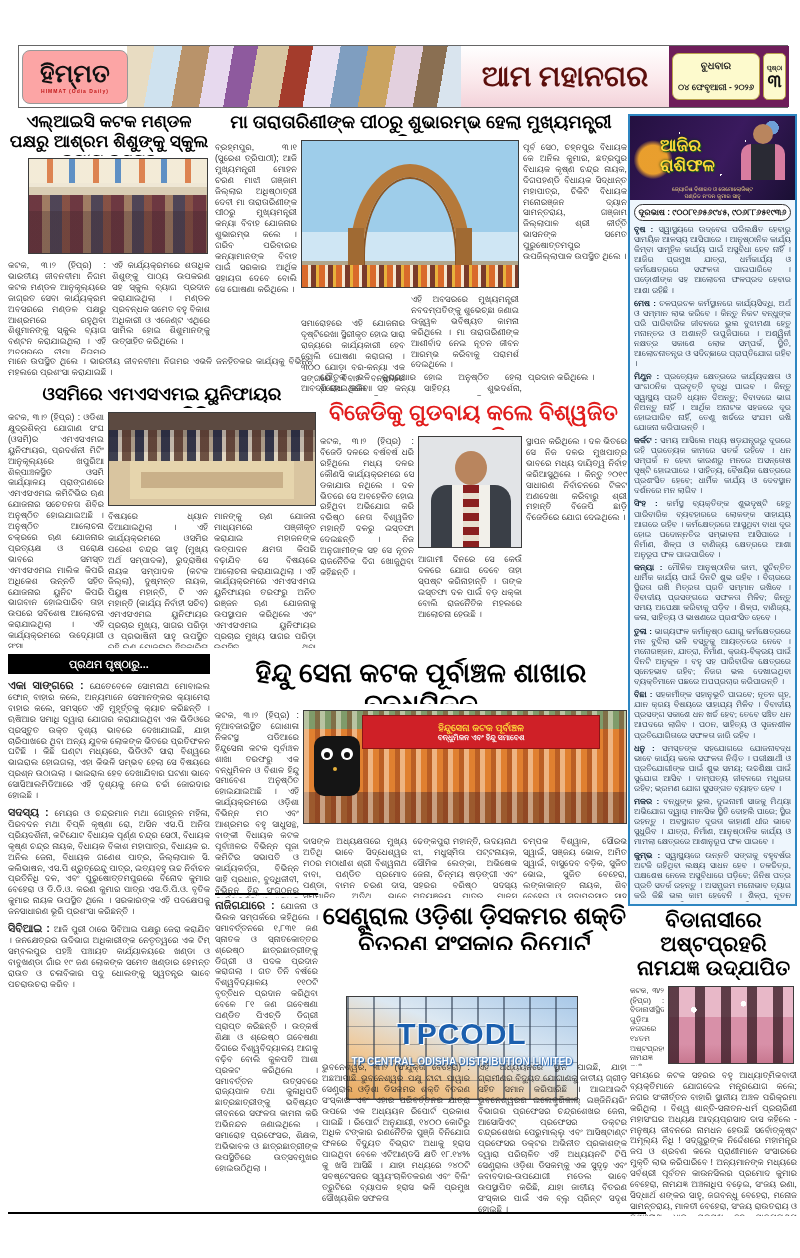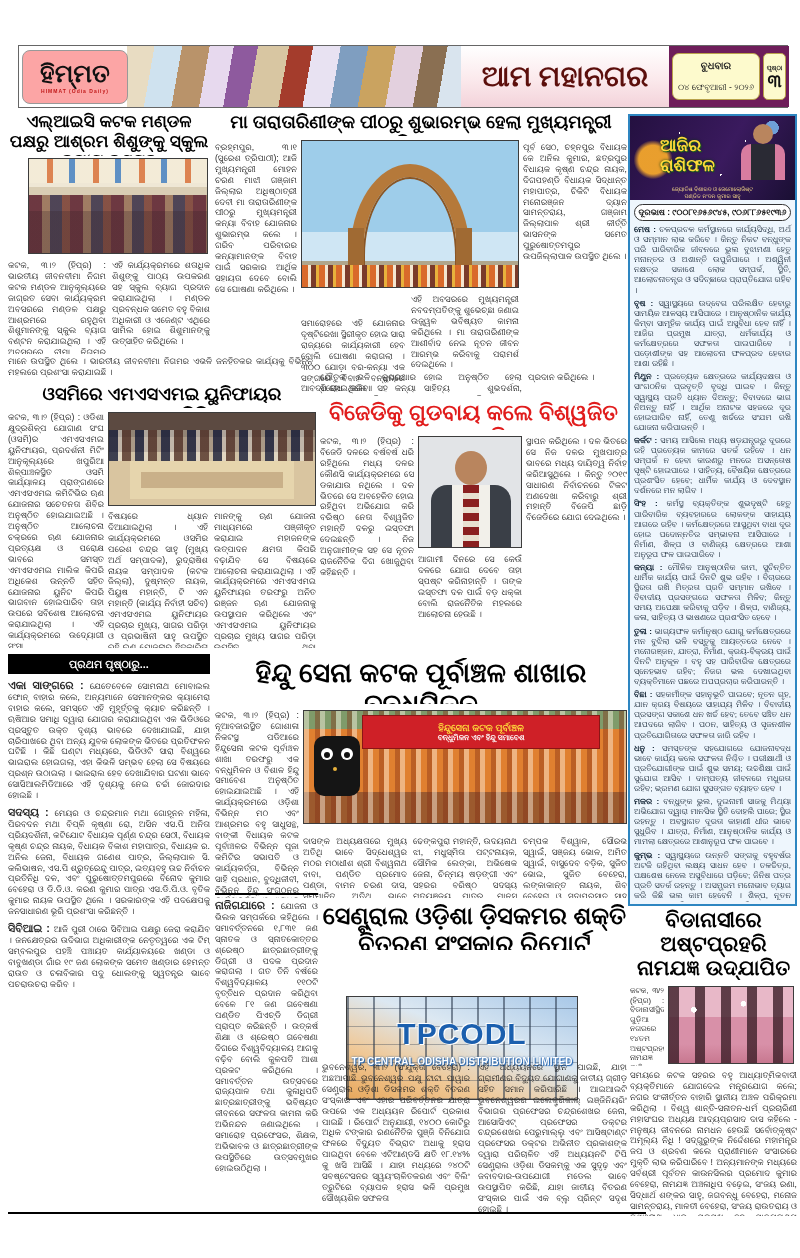--- a/index.html
+++ b/index.html
@@ -28,21 +28,21 @@
   .title-area { position:absolute; left:442px; top:0; width:208px; height:61px;
      background:linear-gradient(180deg,#ffffff 0%, #fbe9ec 55%, #f3d3da 100%);
      display:flex; align-items:center; justify-content:center; }
   .paper-title { font-family:"Liberation Serif", serif; font-weight:bold; font-size:29px; color:#5c0f0c;
                  white-space:nowrap; }
   .date-wrap { position:absolute; left:650px; top:0; width:120px; height:61px; background:#6e1d5a; }
   .date-box { position:absolute; left:3px; top:7px; width:88px; height:47px; background:#fdfacd;
               border:1px solid #b9a24a; border-radius:7px; display:flex; flex-direction:column;
               align-items:center; justify-content:center; }
   .date-day { font-size:10px; font-weight:bold; color:#222; }
-  .date-date { font-size:8.5px; font-weight:normal; color:#222; margin-top:10px; }
+  .date-date { font-size:8.5px; font-weight:bold; color:#222; margin-top:10px; }
   .page-box { position:absolute; left:94px; top:7px; width:23px; height:47px; background:#fdfacd;
               border:1px solid #b9a24a; border-radius:5px; display:flex; flex-direction:column;
               align-items:center; justify-content:center; }
   .page-label { font-size:6.5px; font-weight:bold; color:#222; }
   .page-num { font-size:18px; font-weight:bold; color:#111; line-height:1; }
 
   
   .rash-box { left:628px; top:114px; width:169px; height:792px; border:2px solid #2e86c1;
               background:#eef6fd; overflow:hidden; }
   .rash-head { position:relative; width:100%; height:84px;
@@ -187,22 +187,22 @@
         <div class="astro-head"></div>
         <div class="astro-body"></div>
       </div>
       <div class="astro-cap">
         <div>ଜ୍ୟୋତିଷ ବିଶାରଦ ଓ ଜେମୋଲୋଜିଷ୍ଟ</div>
         <div>ପଣ୍ଡିତ ନଂଦନ କୁମାର ସାହୁ</div>
       </div>
     </div>
     <div class="rash-phone">ଦୂରଭାଷ : ୯୦୦୮୧୬୫୬୯୪୫, ୯୦୬୮୮୬୫୧୯୩୬</div>
     <div class="rash-signs">
+      <p><b>ବୃଷ</b><span>ସ୍ୱାସ୍ଥ୍ୟରେ ଉଦ୍‌ବେଗ ପରିଲକ୍ଷିତ ହେବାରୁ ସାମୟିକ ଆଳସ୍ୟ ଆସିପାରେ । ଆନୁଷ୍ଠାନିକ କାର୍ଯ୍ୟ କିମ୍ବା ସାମୂହିକ କାର୍ଯ୍ୟ ପାଇଁ ଅସୁବିଧା ହେବ ନାହିଁ । ଆଜିର ପ୍ରମୁଖ ଯାତ୍ରା, ଧର୍ମକାର୍ଯ୍ୟ ଓ କର୍ମକ୍ଷେତ୍ରରେ ସଫଳତା ପାଇପାରିବେ । ପଡ଼ୋଶୀଙ୍କ ସହ ଆଲୋଚନା ଫଳପ୍ରଦ ହେବାର ଆଶା ରହିଛି ।</span></p>
       <p><b>ମେଷ</b><span>ଚଳପ୍ରଚଳ କର୍ମସ୍ଥାନରେ କାର୍ଯ୍ୟସିଦ୍ଧି, ଅର୍ଥ ଓ ସମ୍ମାନ ଲାଭ କରିବେ । କିନ୍ତୁ ନିକଟ ବନ୍ଧୁଙ୍କ ପରି ପାରିବାରିକ ଜୀବନରେ ଭୁଲ ବୁଝାମଣା ହେତୁ ମନାନ୍ତର ଓ ଅଶାନ୍ତି ଉପୁଜିପାରେ । ଅଶ୍ୱିନୀ ନକ୍ଷତ୍ର ସକାଶେ ଲୋକ ସମ୍ପର୍କ, ସ୍ଥିତି, ଆଲୋଚନାତନ୍ତ୍ର ଓ ସଦିଚ୍ଛାରେ ପ୍ରାପ୍ତିଯୋଗ ରହିବ ।</span></p>
-      <p><b>ବୃଷ</b><span>ସ୍ୱାସ୍ଥ୍ୟରେ ଉଦ୍‌ବେଗ ପରିଲକ୍ଷିତ ହେବାରୁ ସାମୟିକ ଆଳସ୍ୟ ଆସିପାରେ । ଆନୁଷ୍ଠାନିକ କାର୍ଯ୍ୟ କିମ୍ବା ସାମୂହିକ କାର୍ଯ୍ୟ ପାଇଁ ଅସୁବିଧା ହେବ ନାହିଁ । ଆଜିର ପ୍ରମୁଖ ଯାତ୍ରା, ଧର୍ମକାର୍ଯ୍ୟ ଓ କର୍ମକ୍ଷେତ୍ରରେ ସଫଳତା ପାଇପାରିବେ । ପଡ଼ୋଶୀଙ୍କ ସହ ଆଲୋଚନା ଫଳପ୍ରଦ ହେବାର ଆଶା ରହିଛି ।</span></p>
       <p><b>ମିଥୁନ</b><span>ପ୍ରତ୍ୟେକ କ୍ଷେତ୍ରରେ କାର୍ଯ୍ୟଦକ୍ଷତା ଓ ସାଂଗଠନିକ ପ୍ରବୃତ୍ତି ବୃଦ୍ଧି ପାଇବ । କିନ୍ତୁ ସ୍ୱାସ୍ଥ୍ୟ ପ୍ରତି ଧ୍ୟାନ ଦିଅନ୍ତୁ; ବିବାଦରେ ଭାଗ ନିଅନ୍ତୁ ନାହିଁ । ଆର୍ଥିକ ଅନାଟକ ସହଜରେ ଦୂର ହୋଇପାରିବ ନାହିଁ, ତେଣୁ ଖର୍ଚ୍ଚରେ ସଂଯମ ରଖି ଯୋଜନା କରିପାରନ୍ତି ।</span></p>
       <p><b>କର୍କଟ</b><span>ସମୟ ଆସିଲେ ମଧ୍ୟ ଷଡ଼ଯନ୍ତ୍ରରୁ ଦୂରରେ ରହି ପ୍ରତ୍ୟେକ କାମରେ ସତର୍କ ରହିବେ । ଧନ ସମ୍ପର୍କ ନ ହେବା କାରଣରୁ ମନରେ ଅସନ୍ତୋଷ ସୃଷ୍ଟି ହୋଇପାରେ । ସାହିତ୍ୟ, ବୈଷୟିକ କ୍ଷେତ୍ରରେ ପ୍ରଶଂସିତ ହେବେ; ଧାର୍ମିକ କାର୍ଯ୍ୟ ଓ ଦେବସ୍ଥାନ ଦର୍ଶନରେ ମନ ଲାଗିବ ।</span></p>
       <p><b>ସିଂହ</b><span>କର୍ମସ୍ଥ ବ୍ୟକ୍ତିଙ୍କ ଶୁଭଦୃଷ୍ଟି ହେତୁ ପାରିବାରିକ ବ୍ୟବହାରରେ ଲୋକଙ୍କ ସାହାଯ୍ୟ ଆଗରେ ରହିବ । କର୍ମକ୍ଷେତ୍ରରେ ଆସୁଥିବା ବାଧା ଦୂର ହୋଇ ପଦୋନ୍ନତିର ସମ୍ଭାବନା ଆସିପାରେ । ନିର୍ମାଣ, ଶିଳ୍ପ ଓ ବାଣିଜ୍ୟ କ୍ଷେତ୍ରରେ ଆଶା ଅନୁରୂପ ଫଳ ପାଇପାରିବେ ।</span></p>
       <p><b>କନ୍ୟା</b><span>ମୌଳିକ ଆନୁଷ୍ଠାନିକ କାମ, ସୁଚିନ୍ତିତ ଧାର୍ମିକ କାର୍ଯ୍ୟ ପାଇଁ ଦିନଟି ଶୁଭ ରହିବ । ବିଚାରରେ ସ୍ଥିରତା ରଖି ମିତ୍ରତା ପ୍ରତି ସମ୍ମାନ ରଖିବେ । ବିବାଦୀୟ ପ୍ରସଙ୍ଗରେ ସଫଳତା ମିଳିବ; କିନ୍ତୁ ସମୟ ଅପେକ୍ଷା କରିବାକୁ ପଡ଼ିବ । ଶିଳ୍ପ, ବାଣିଜ୍ୟ, କଳା, ସାହିତ୍ୟ ଓ ଭାଷଣରେ ପ୍ରଶଂସିତ ହେବେ ।</span></p>
       <p><b>ତୁଳା</b><span>ଭାଗ୍ୟଫଳ କର୍ମାନୁଷ୍ଠ ଯୋଗୁ କର୍ମକ୍ଷେତ୍ରରେ ମନ ବୁଝିଲା ଭଳି ବସ୍ତୁକୁ ଆୟତ୍ତରେ ନେବେ । ମନୋରଞ୍ଜନ, ଯାତ୍ରା, ନିର୍ମାଣ, କ୍ରୟ-ବିକ୍ରୟ ପାଇଁ ଦିନଟି ଅନୁକୂଳ । ବହୁ ସହ ପାରିବାରିକ କ୍ଷେତ୍ରରେ ସ୍ନେହଭାବ ରହିବ; ନିଜର ଭଲ ଦେଖାଇଥିବା ବ୍ୟକ୍ତିମାନେ ପଛରେ ଅପପ୍ରଚାର କରିପାରନ୍ତି ।</span></p>
       <p><b>ବିଛା</b><span>ସହକର୍ମୀଙ୍କ ସହାନୁଭୂତି ପାଇବେ; ନୂତନ ଗୃହ, ଯାନ କ୍ରୟ ବିଷୟରେ ସାହାଯ୍ୟ ମିଳିବ । ବିବାଦୀୟ ପ୍ରସଙ୍ଗ ସକାଶେ ଧନ ଖର୍ଚ୍ଚ ହେବ; ତେବେ ସଞ୍ଚିତ ଧନ ଆପଦରେ ଲାଗିବ । ପଠନ, ସାହିତ୍ୟ ଓ ସୃଜନଶୀଳ ପ୍ରତିଯୋଗିତାରେ ସଫଳତା ଜାରି ରହିବ ।</span></p>
       <p><b>ଧନୁ</b><span>ସମସ୍ତଙ୍କ ସହଯୋଗରେ ଯୋଜନାବଦ୍ଧ ଭାବେ କାର୍ଯ୍ୟ କଲେ ସଫଳତା ନିଶ୍ଚିତ । ପରୀକ୍ଷାର୍ଥୀ ଓ ପ୍ରତିଯୋଗୀଙ୍କ ପାଇଁ ଶୁଭ ସମୟ; ଉଚ୍ଚଶିକ୍ଷା ପାଇଁ ସୁଯୋଗ ଆସିବ । ଦାମ୍ପତ୍ୟ ଜୀବନରେ ମଧୁରତା ରହିବ; ଭ୍ରମଣ ଯୋଗ ସୁସଙ୍ଗତ ବ୍ୟାହତ ହେବ ।</span></p>
       <p><b>ମକର</b><span>ବନ୍ଧୁଙ୍କ ଭୁଲ, ଦୁଇନାମୀ ସାଜକୁ ମିଥ୍ୟା ଅଭିଯୋଗ ଦ୍ୱାରା ମାନସିକ ସ୍ଥିତି ଦୋହଲି ପାରେ; ସ୍ଥିର ରହନ୍ତୁ । ଅବସ୍ଥାଗତ ଦୂରତା କାହାଣୀ ଧୀର ଭାବେ ସୁଧୁରିବ । ଯାତ୍ରା, ନିର୍ମାଣ, ଆନୁଷ୍ଠାନିକ କାର୍ଯ୍ୟ ଓ ମାମଲା କ୍ଷେତ୍ରରେ ଆଶାନୁରୂପ ଫଳ ପାଇବେ ।</span></p>
       <p><b>କୁମ୍ଭ</b><span>ସ୍ୱାସ୍ଥ୍ୟରେ ଉନ୍ନତି ସଙ୍ଗକୁ ବହୁବର୍ଷର ଅଟକି ରହିଥିବା ଲକ୍ଷ୍ୟ ସାଧନ ହେବ । ଚଳଚ୍ଚିତ୍ର, ପକ୍ଷଶେଷ ନେଲେ ଅସୁବିଧାରେ ପଡ଼ିବେ; ଜିନିଷ ପତ୍ର ପ୍ରତି ସତର୍କ ରହନ୍ତୁ । ଅସମ୍ଭ୍ରମ ମନୋଭାବ ତ୍ୟାଗ କରି କିଛି ଭଲ କାମ ହେବେନି । ଶିଳ୍ପ, ନୂତନ ଉଦ୍ୟୋଗ, ବାଣିଜ୍ୟ ଓ କାରଖାନା ଦିଗରୁ ଉପକୃତ ହୋଇପାରନ୍ତି ।</span></p>
 

